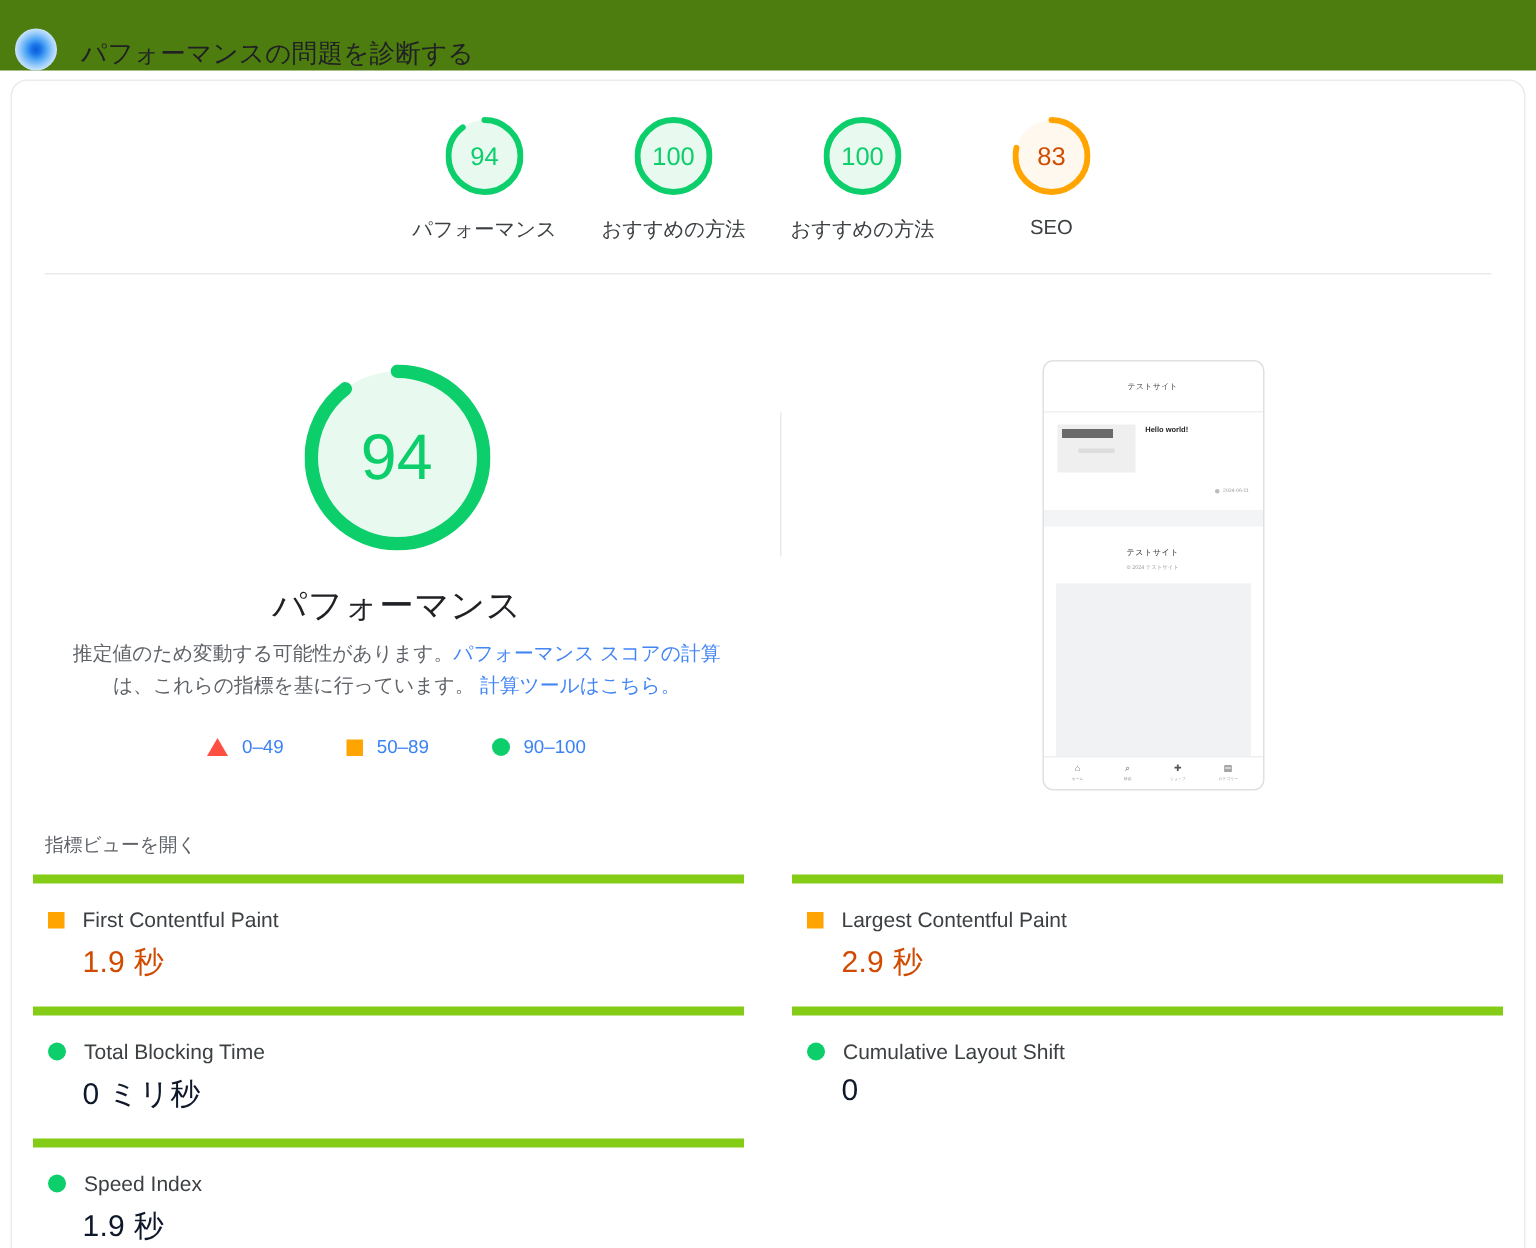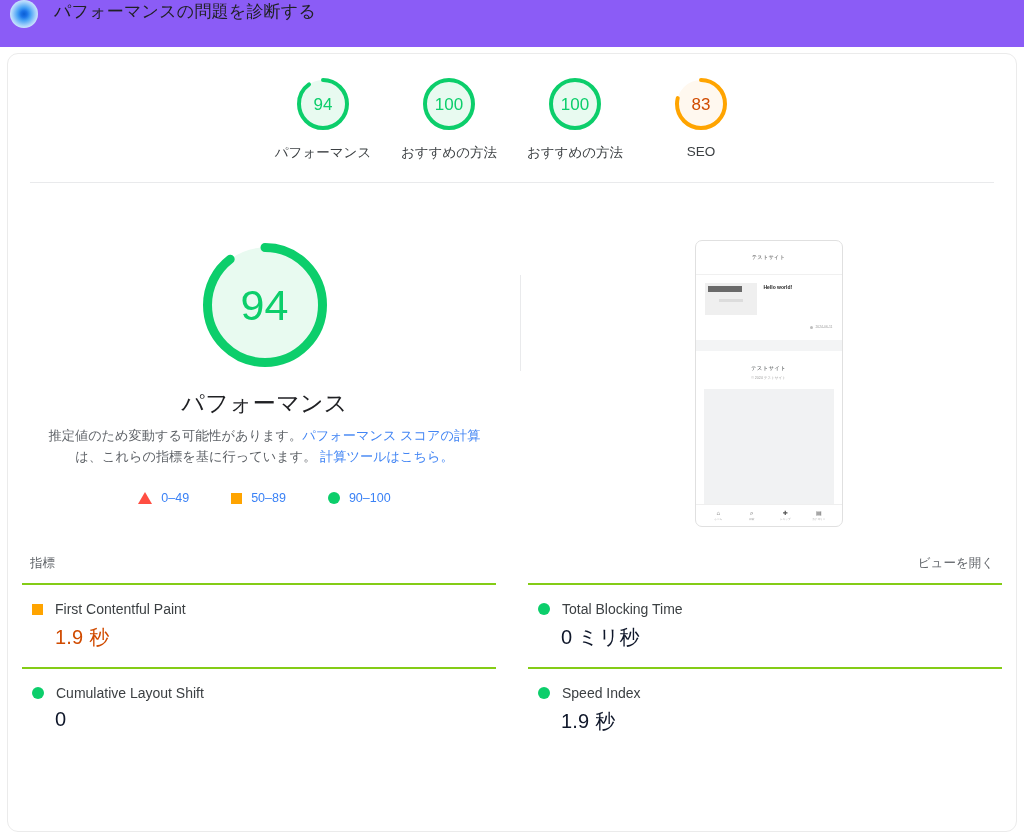--- a/index.html
+++ b/index.html
@@ -9,23 +9,23 @@
     background: #ffffff;
     font-family: "Liberation Sans", "DejaVu Sans", sans-serif;
     -webkit-font-smoothing: antialiased;
     overflow: hidden;
   }
 
   
   .page-header {
     height: 47px;
     display: flex;
-    align-items: flex-start;
+    align-items: flex-end;
     padding-left: 10px;
-    background: #8b5cf6;
+    background: #4d7c0f;
   }
   .lh-logo {
     width: 28px; height: 28px;
     border-radius: 50%;
     margin-right: 16px;
     flex: 0 0 auto;
     background: radial-gradient(circle at 50% 50%,
         #0b5fd4 0%, #1a73e8 16%, #4ba4f5 34%, #9ccdfb 56%,
         #d6e9fd 74%, #eef6fe 88%, #ffffff 100%);
   }
@@ -217,37 +217,36 @@
   .ph-navitem {
     flex: 1; display: flex; flex-direction: column;
     align-items: center; gap: 1.5px;
   }
   .ph-navitem .gl { font-size: 6px; color: #555; line-height: 1; }
   .ph-navitem .nl { font-size: 2.6px; color: #9a9a9a; }
 
   
   .metrics-head {
     display: flex;
-    justify-content: space-between;
     align-items: baseline;
     padding: 28px 22px 0 22px;
   }
   .metrics-head .lbl { font-size: 12.5px; color: #5f6368; }
   .metrics-head .link { font-size: 12.5px; color: #5f6368; cursor: pointer; }
 
   .metrics-grid {
     display: grid;
     grid-template-columns: 1fr 1fr;
     column-gap: 32px;
     padding: 0 14px 0 14px;
     margin-top: 11px;
   }
   .metric {
     padding: 16px 0 16px 10px;
-    border-top: 2px solid #84cc16;
+    border-top: 6px solid #84cc16;
   }
   .metric .row1 { display: flex; align-items: center; gap: 12px; }
   .metric .ic-sq { width: 11px; height: 11px; background: #ffa400; flex: 0 0 auto; }
   .metric .ic-cir { width: 12px; height: 12px; border-radius: 50%; background: #0cce6b; flex: 0 0 auto; }
   .metric .name { font-size: 14px; color: #3c4043; }
   .metric .val {
     margin-top: 7px;
     margin-left: 23px;
     font-size: 20px;
     letter-spacing: .2px;
@@ -392,20 +391,27 @@
   <div class="metrics-grid" id="metrics-grid">
       <div class="metric">
         <div class="row1">
           <span class="ic-sq"></span>
           <span class="name">First Contentful Paint</span>
         </div>
         <div class="val val-orange">1.9 秒</div>
       </div>
       <div class="metric">
         <div class="row1">
+          <span class="ic-sq"></span>
+          <span class="name">Largest Contentful Paint</span>
+        </div>
+        <div class="val val-orange">2.9 秒</div>
+      </div>
+      <div class="metric">
+        <div class="row1">
           <span class="ic-cir"></span>
           <span class="name">Total Blocking Time</span>
         </div>
         <div class="val val-green">0 ミリ秒</div>
       </div>
       <div class="metric">
         <div class="row1">
           <span class="ic-cir"></span>
           <span class="name">Cumulative Layout Shift</span>
         </div>

